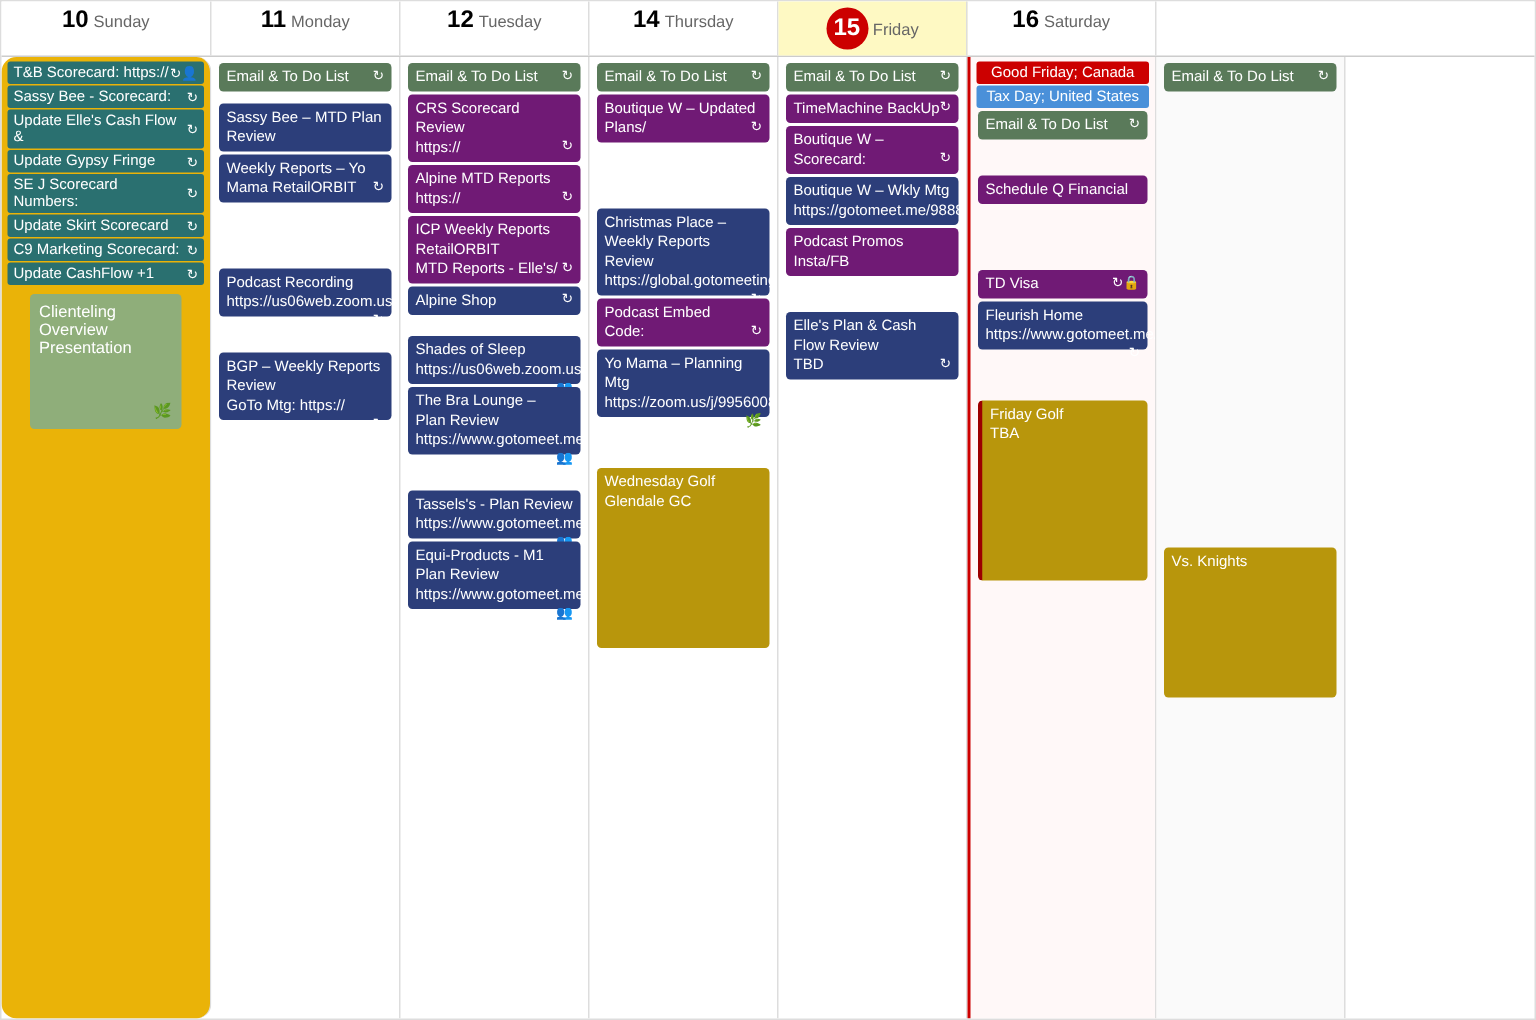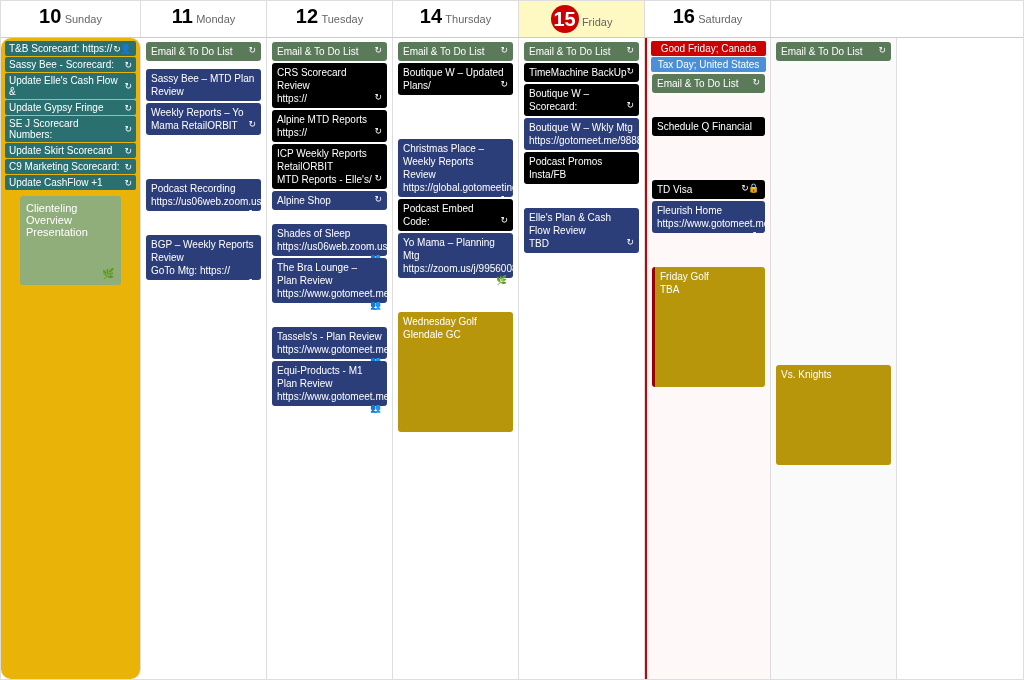--- a/index.html
+++ b/index.html
@@ -2,36 +2,36 @@
 <html><head>
   <meta charset="utf-8">
   <style>
     * { box-sizing: border-box; margin: 0; padding: 0; }
     body { font-family: Arial, sans-serif; font-size: 11px; background: #fff; overflow: hidden; }
 
     .calendar-wrapper { width: 1024px; height: 680px; display: flex; flex-direction: column; border: 1px solid #ddd; }
 
     .calendar-header { display: grid; grid-template-columns: 140px 1fr 1fr 1fr 1fr 1fr 1fr 1fr; border-bottom: 1px solid #ccc; background: #fff; }
     .day-header { padding: 4px 6px; border-right: 1px solid #ddd; text-align: center; font-size: 12px; }
-    .day-header .day-num { font-size: 20px; font-weight: bold; display: inline-block; margin-left: 0; }
+    .day-header .day-num { font-size: 16px; font-weight: bold; display: inline-block; margin-left: 0; }
     .day-header .day-name { font-size: 11px; color: #666; }
     .day-header.today { background: #fef9c3; }
     .day-header.today .day-num { background: #c00; color: #fff; border-radius: 50%; width: 28px; height: 28px; display: inline-flex; align-items: center; justify-content: center; }
 
     .day-col { border-right: 1px solid #ddd; display: flex; flex-direction: column; overflow: hidden; }
     .day-col.today-col { background: #fff8f8; }
     .day-col.sat-col { background: #fafafa; }
 
     .holiday-banner { font-size: 10px; padding: 2px 4px; text-align: center; margin: 1px 2px; border-radius: 2px; }
     .holiday-red { background: #c00; color: #fff; }
     .holiday-blue { background: #4a90d9; color: #fff; }
 
     .event { border-radius: 3px; padding: 3px 5px; margin: 2px 3px; font-size: 10px; line-height: 1.3; position: relative; cursor: pointer; }
     .event-green { background: #5a7a5a; color: #fff; }
-    .event-teal { background: #000000; color: #fff; }
+    .event-teal { background: #701a75; color: #fff; }
     .event-dark-blue { background: #2c3e7a; color: #fff; }
     .event-gold { background: #b8960c; color: #fff; }
     .col-scroll { overflow-y: auto; flex: 1; }
     
     .sunday-col { background: #f9f9f9; }
 
     .small-event { padding: 2px 4px; margin: 1px 2px; border-radius: 2px; font-size: 10px; display: flex; align-items: center; justify-content: space-between; }
     .se-teal { background: #2a7070; color: #fff; }
 
     .big-event-sunday { background: #8fae7a; color: #fff; border-radius: 3px; padding: 6px; margin: 17px; font-size: 11px; min-height: 60px; }

